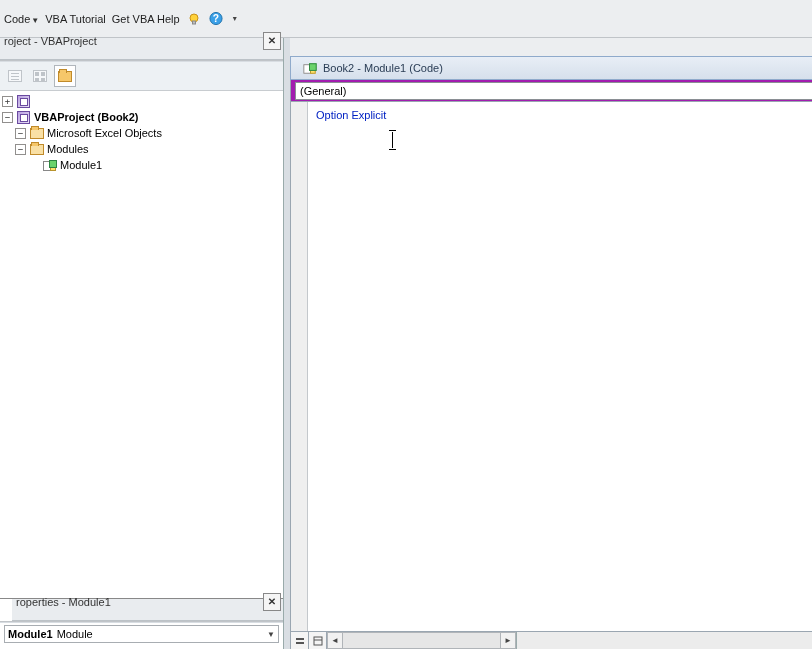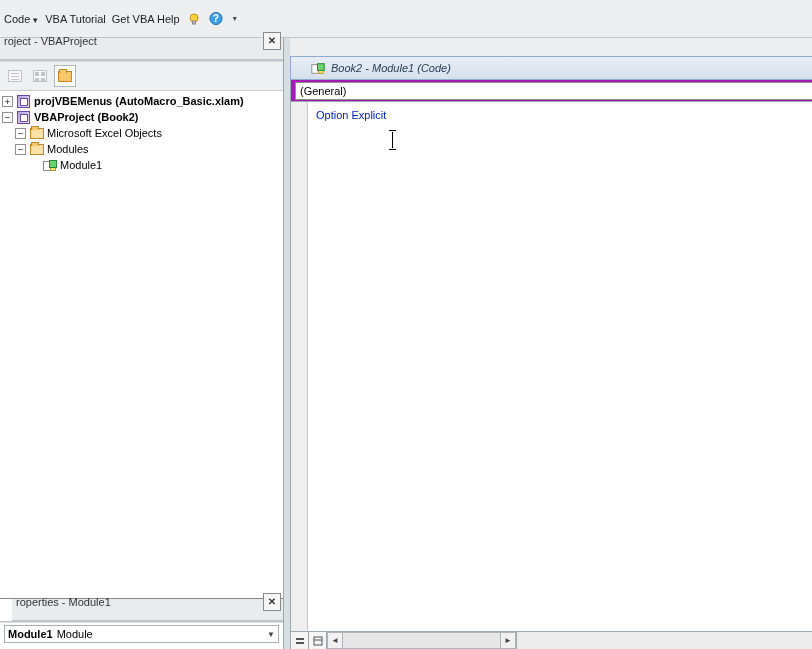--- a/index.html
+++ b/index.html
@@ -52,21 +52,21 @@
   .mod-ic .yl{position:absolute;right:1px;bottom:0;width:6px;height:5px;border:1px solid #b8932e;background:#ffe46b;}
   .props { border-top:1px solid #888; }
   .props .panel-title{background:#e9ecef;margin-left:12px;}
   .propbody { padding:2px 4px 6px; background:#fff; }
   .propline { display:flex;align-items:center;height:18px;border:1px solid #a8adb2;background:#fff;padding:0 3px; gap:4px;}
   .propline .dn{font-size:8px;color:#444;}
   .propline .pname{font-weight:bold;}
   .splitter { width:6px; background:#d9dee3; cursor:col-resize; }
   .rightpane { flex:1; display:flex; flex-direction:column; background:#fff; min-width:0;}
   .rp-top-gap{height:18px;background:#eceef0;}
-  .win-title { height:24px; background:linear-gradient(#e8eef6,#d6e0ec); border:1px solid #8faacb; border-right:none; display:flex; align-items:center; padding:0 20px; gap:6px; color:#2a3d55;font-style:italic;}
+  .win-title { height:24px; background:linear-gradient(#e8eef6,#d6e0ec); border:1px solid #8faacb; border-right:none; display:flex; align-items:center; padding:0 12px; gap:6px; color:#2a3d55;}
   .win-title .mod-ic{transform:scale(.95);}
   .combo-row { display:flex; height:22px; border-left:1px solid #9aa6b1; border-bottom:1px solid #9aa6b1; background:#a21caf;}
   .combo { flex:none; width:100%; display:flex; align-items:center; border:1px solid #8a8f94; background:#fff; margin:2px 2px 2px 4px; height:18px; }
   .combo .cv{ padding:0 4px; flex:1; color:#000; }
   .code-wrap { flex:1; display:flex; min-height:0; }
   .gutter { width:18px; background:#efefef; border-right:1px solid #c4c8cc; border-left:1px solid #9aa6b1; }
   .code { flex:1; background:#fff; font-family:Consolas,"Courier New",monospace; font-size:13px; padding:6px 8px; position:relative; color:#001080; }
   .code .kw { color:#0021c3;text-align:center; }
   .caret { position:absolute; width:1px; height:16px; background:#000; top:30px; left:84px; }
   .caret::before{content:"";position:absolute;top:-2px;left:-3px;width:7px;height:1px;background:#000;}
@@ -123,21 +123,20 @@
       </div>
 
       <div class="tree">
         <div class="tree-row">
           <span class="tw">
               <span>+</span>
             </span>
           <span class="ico">
               <span class="vbp-ic"></span>
             </span>
-          <span class="lab bold">projVBEMenus (AutoMacro_Basic.xlam)</span>
         </div>
         <div class="tree-row">
           <span class="tw">
               <span>−</span>
             </span>
           <span class="ico">
               <span class="vbp-ic"></span>
             </span>
           <span class="lab bold">VBAProject (Book2)</span>
         </div>

